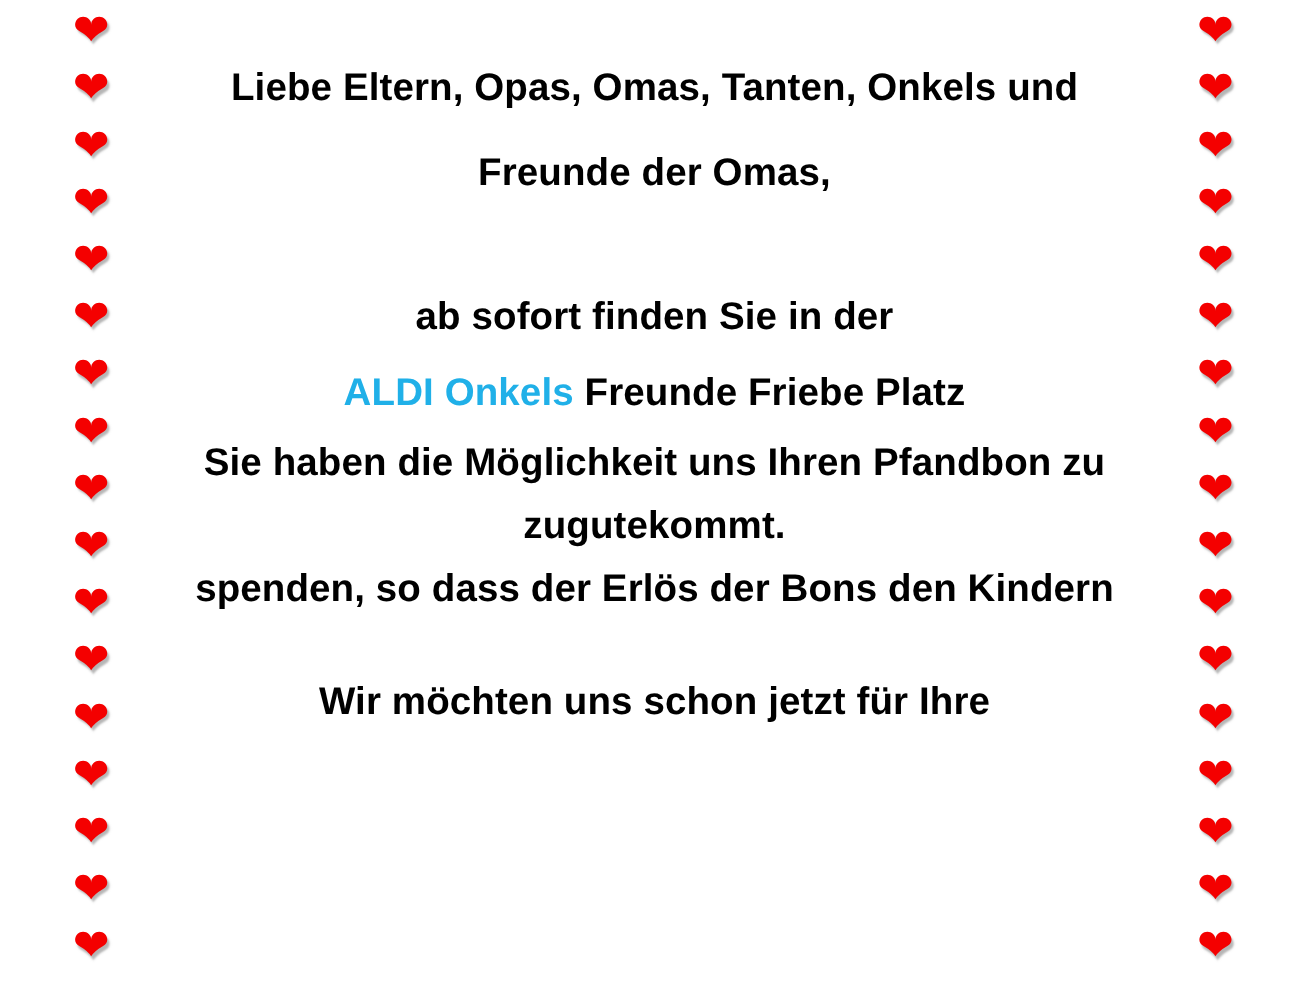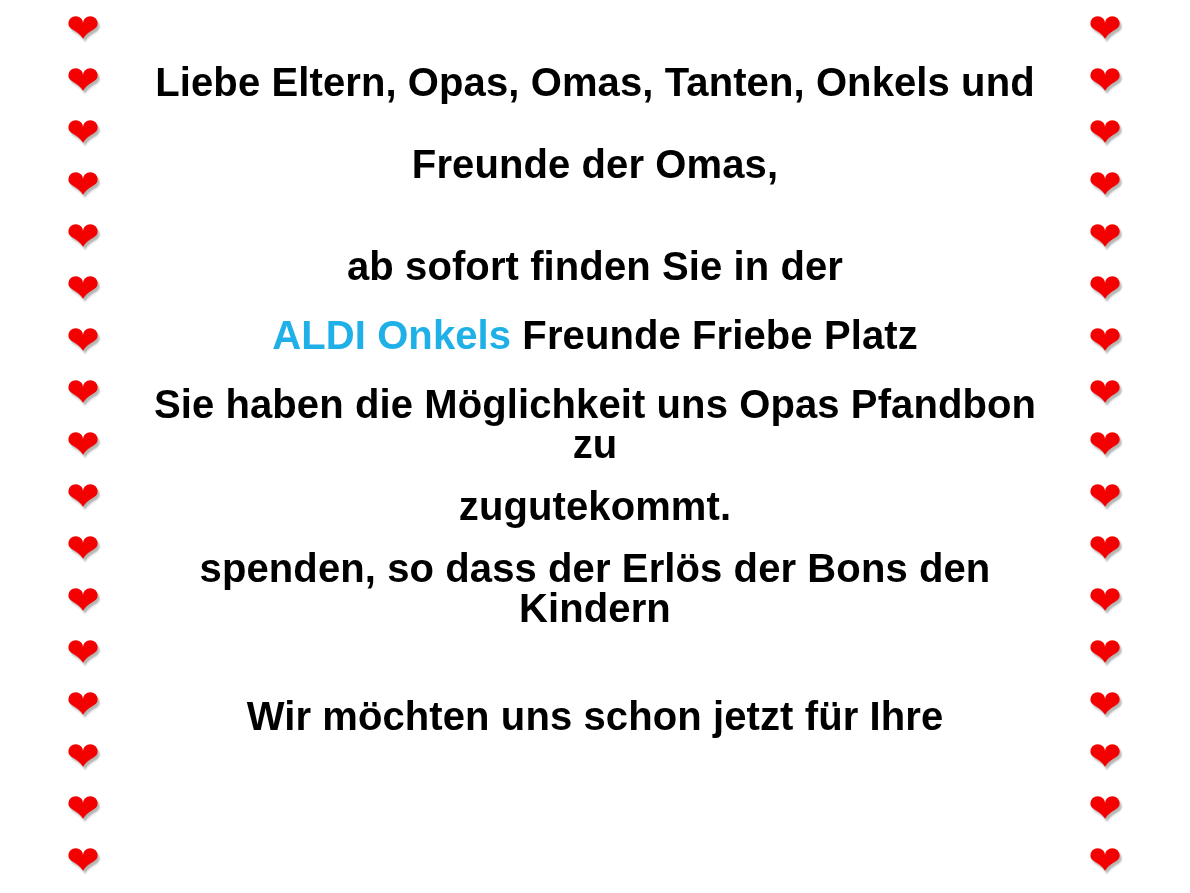--- a/index.html
+++ b/index.html
@@ -45,36 +45,36 @@
     position: absolute;
     left: 130px;
     right: 130px;
     top: 0;
     bottom: 0;
     padding-top: 62px;
     box-sizing: border-box;
     text-align: center;
   }
   .line {
-    font-size: 40px;
+    font-size: 35px;
     font-weight: bold;
     color: #000000;
     line-height: 1.0;
     letter-spacing: 0.1px;
   }
   .greeting-line {
     margin-bottom: 42px;
   }
   .greeting-line:last-of-type { margin-bottom: 0; }
   .spacer-lg { height: 62px; }
   .spacer-md { height: 46px; }
   .accent {
     color: #20b0e8;
   }
-  .block-b .line { margin-bottom: 29px; }
+  .block-b .line { margin-bottom: 29px; margin-top: 34px; }
   .block-c .line { margin-bottom: 22px; }
 </style>
 </head>
 <body>
 
 <div class="page">
 
   <div class="heart-col left">
     <span class="heart">❤</span>
     <span class="heart">❤</span>
@@ -125,21 +125,21 @@
     <div class="spacer-lg"></div>
 
     <div class="block-b">
       <div class="line">ab sofort finden Sie in der</div>
       <div class="line">
         <span class="accent">ALDI Onkels</span><span> Freunde Friebe Platz</span>
       </div>
     </div>
 
     <div class="block-c">
-      <div class="line">Sie haben die Möglichkeit uns Opas Pfandbon zu</div>
+      <div class="line">Sie haben die Möglichkeit uns Ihren Pfandbon zu</div>
       <div class="line">zugutekommt.</div>
       <div class="line">spenden, so dass der Erlös der Bons den Kindern</div>
     </div>
 
     <div class="spacer-md"></div>
 
     <div>
       <div class="line">Wir möchten uns schon jetzt für Ihre</div>
     </div>
 

